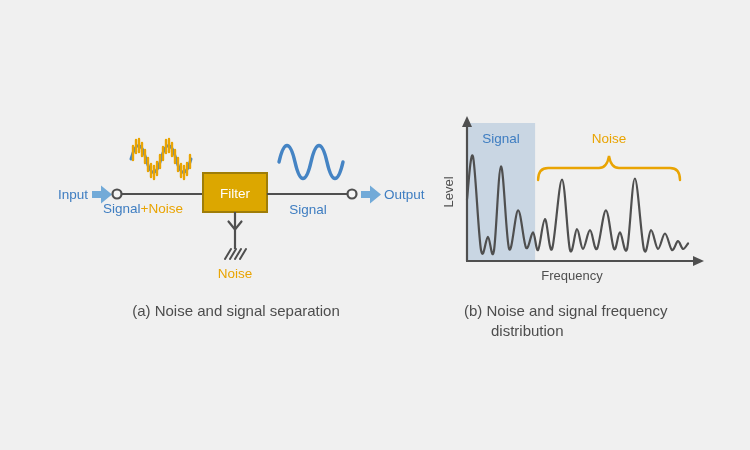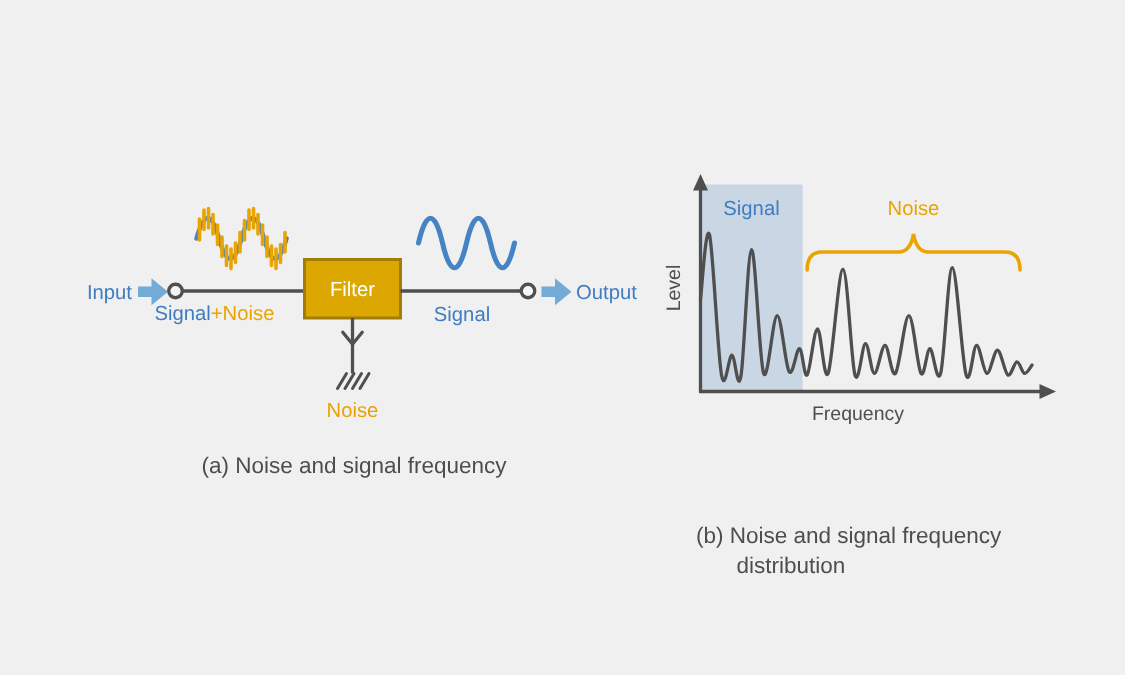--- a/index.html
+++ b/index.html
@@ -10,21 +10,21 @@
   }
   .stage{position:relative;width:750px;height:450px;background:#f0f0f0;}
   svg{position:absolute;top:0;}
   #diagram-a{left:0;}
   #chart-b{left:440px;}
   .caption{
     position:absolute;top:301px;
     color:#4d4d4d;font-size:15px;line-height:20px;
   }
   #caption-a{left:36px;width:400px;text-align:center;}
-  #caption-b{left:464px;width:228px;padding-left:27px;text-indent:-27px;margin-top:47px;}
+  #caption-b{left:464px;width:228px;padding-left:27px;text-indent:-27px;}
   text{font-family:"Liberation Sans",sans-serif;}
 </style>
 </head>
 <body>
 
 <div class="stage">
 
   <svg id="diagram-a" width="440" height="300" viewBox="0 0 440 300">
 
     <polygon points="92,191 101,191 101,185.5 112,194.5 101,203.5 101,198 92,198" fill="#72aad8"></polygon>
@@ -76,15 +76,15 @@
 
     <path d="M538.1,180 Q538.1,168 548.1,168 L599.0,168 Q607.0,168 609.0,156 Q611.0,168 619.0,168 L670.0,168 Q680.0,168 680.0,180" fill="none" stroke="#e9a403" stroke-width="2.4" stroke-linecap="round"></path>
 
     <text x="501.0" y="143" text-anchor="middle" font-size="13.5" fill="#3e7dc1">Signal</text>
     <text x="609.0" y="143" text-anchor="middle" font-size="13.5" fill="#e9a403">Noise</text>
 
     <text x="453" y="192" text-anchor="middle" font-size="13" fill="#4f4f4f" transform="rotate(-90 453 192)">Level</text>
     <text x="572" y="280" text-anchor="middle" font-size="13" fill="#4f4f4f">Frequency</text>
   </svg>
 
-  <div id="caption-a" class="caption">(a) Noise and signal frequency</div>
+  <div id="caption-a" class="caption">(a) Noise and signal separation</div>
   <div id="caption-b" class="caption">(b) Noise and signal frequency distribution</div>
 </div>
 
 </body></html>

